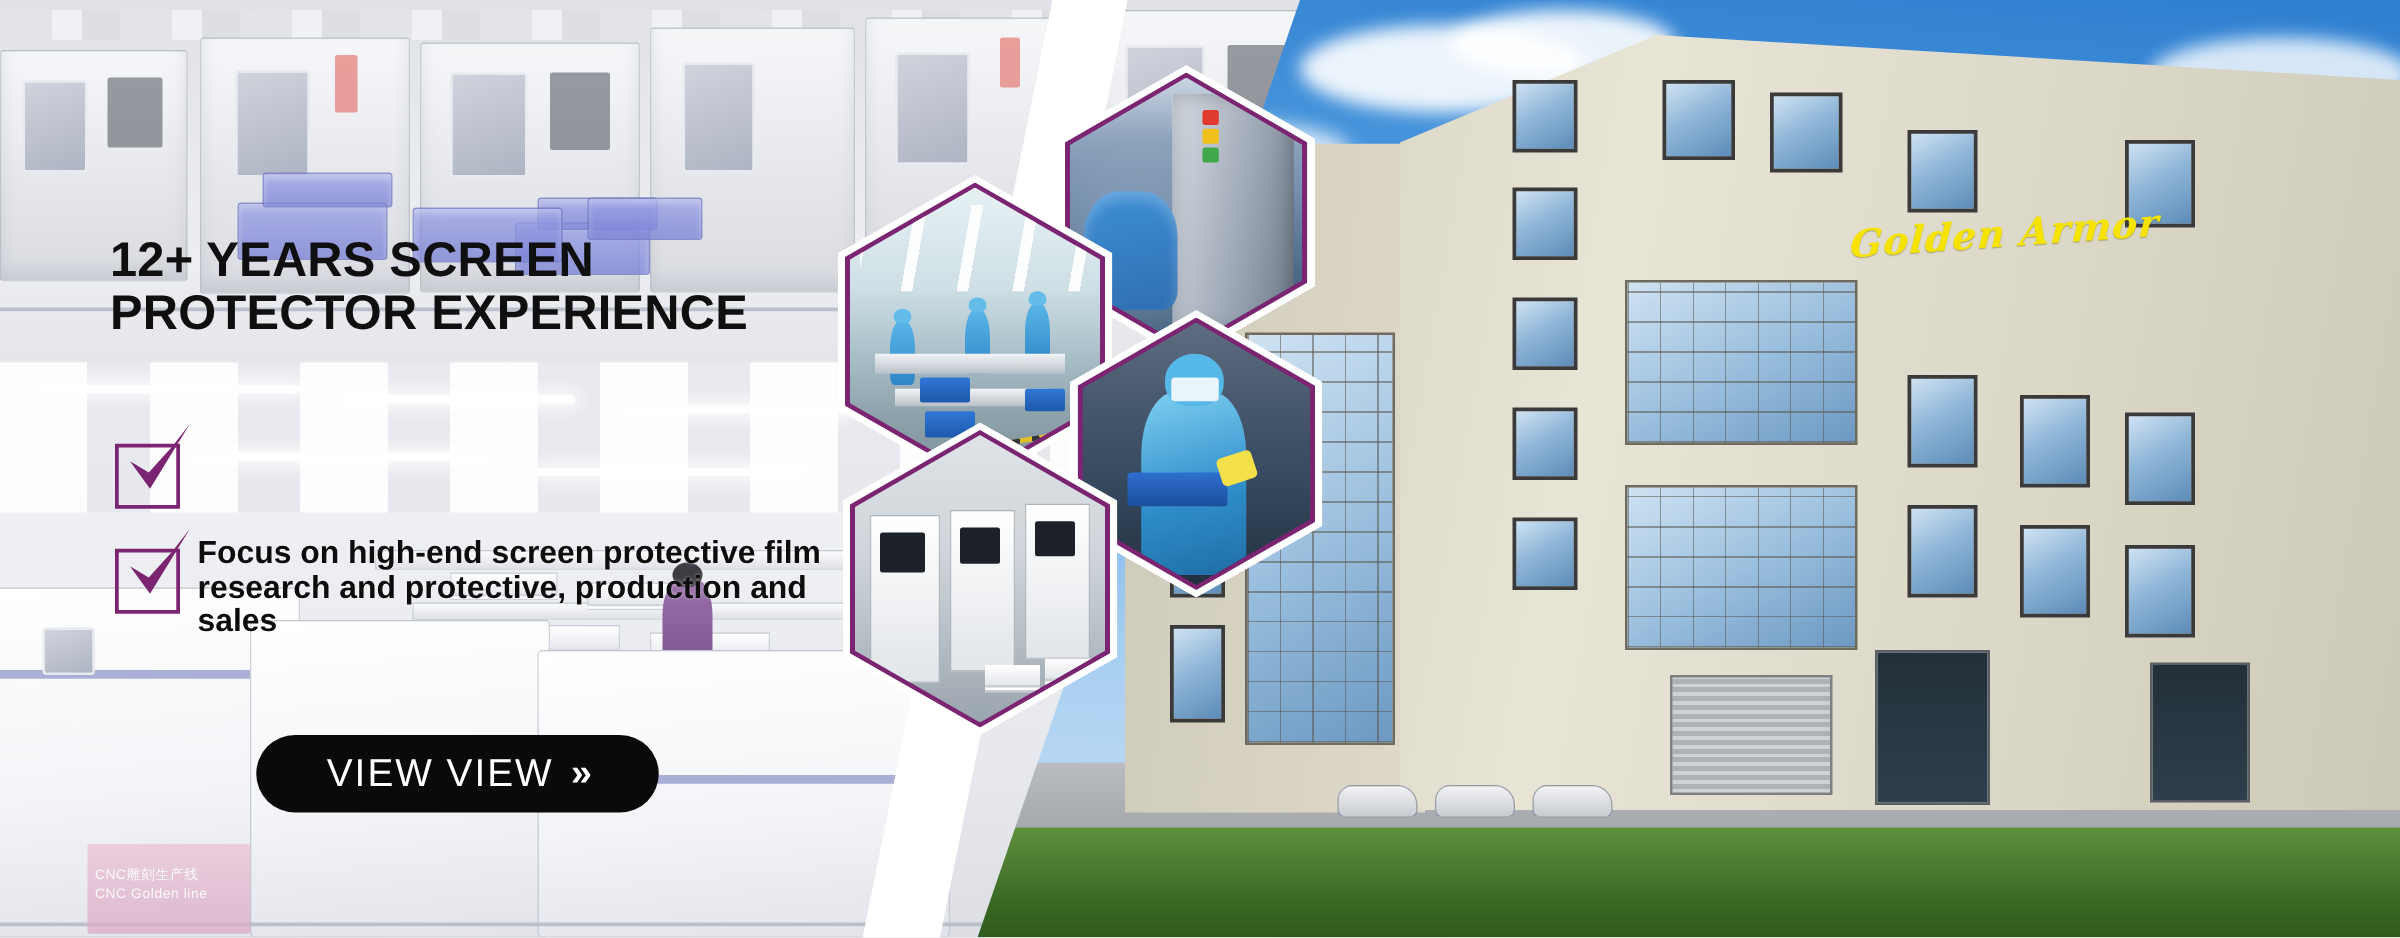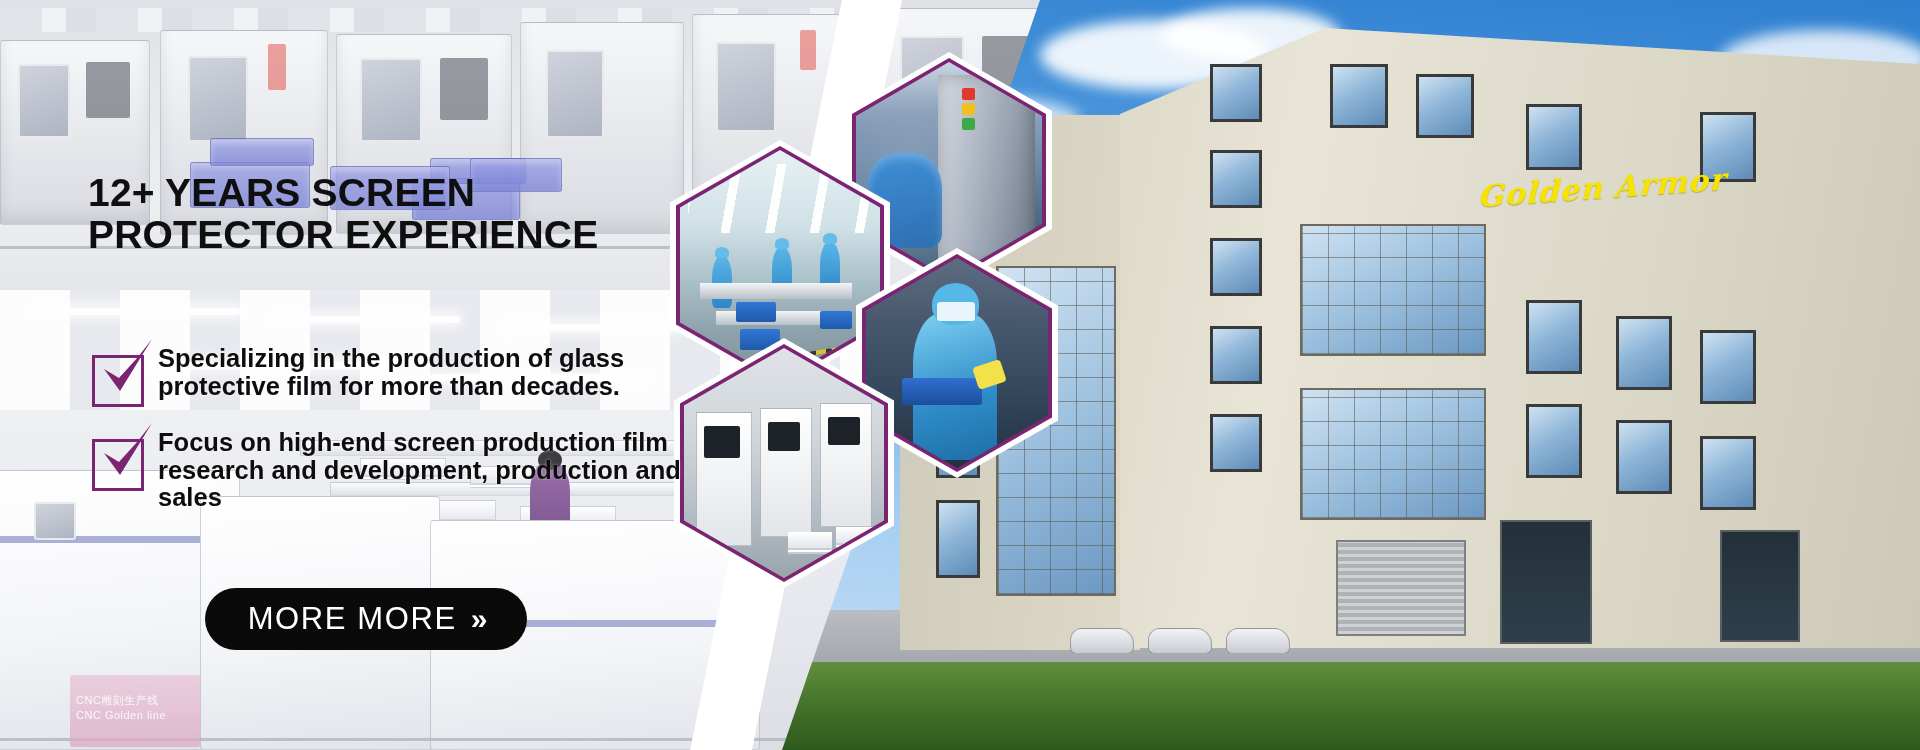--- a/index.html
+++ b/index.html
@@ -283,21 +283,21 @@
     position:absolute; left:155px; top:45px; width:447px; height:92px;
     background:#7b2472; border-radius:46px;
     display:flex; align-items:center; justify-content:center;
   }
   .oem-badge span {
     color:#ffffff; font-size:68px; font-weight:400; letter-spacing:1px;
     font-family:"Liberation Sans", sans-serif; line-height:1;
   }
 
   .headline {
-    position:absolute; left:88px; top:172px; width:600px;
+    position:absolute; left:88px; top:188px; width:600px;
     color:#0f0f0f; font-size:39px; font-weight:700; line-height:1.08;
     letter-spacing:.2px; text-transform:uppercase;
   }
 
   .bullets { position:absolute; left:90px; top:345px; width:620px; }
   .bullet { position:relative; display:flex; align-items:flex-start; margin-bottom:22px; }
   .chk {
     position:relative; flex:0 0 58px; width:58px; height:58px; margin-top:4px;
   }
   .chk .box {
@@ -513,32 +513,31 @@
 
     <div class="bullets">
 
       <div class="bullet">
         <div class="chk">
           <div class="box"></div>
           <svg class="tick" viewBox="0 0 70 70" aria-hidden="true">
             <path d="M14 34 L30 56 L62 4 L48 22 L29 43 Z" fill="#7b2472"></path>
           </svg>
         </div>
-        <div class="btext">Specializing in the production of glass protective film for more than decades.</div>
       </div>
 
       <div class="bullet">
         <div class="chk">
           <div class="box"></div>
           <svg class="tick" viewBox="0 0 70 70" aria-hidden="true">
             <path d="M14 34 L30 56 L62 4 L48 22 L29 43 Z" fill="#7b2472"></path>
           </svg>
         </div>
-        <div class="btext">Focus on high-end screen production film research and development, production and sales</div>
+        <div class="btext">Focus on high-end screen protective film research and protective, production and sales</div>
       </div>
     </div>
 
     <div class="vm-btn">
-      <span class="lbl">MORE MORE</span>
+      <span class="lbl">VIEW VIEW</span>
       <span class="chev">»</span>
     </div>
   </div>
 </div>
 
 </body></html>

